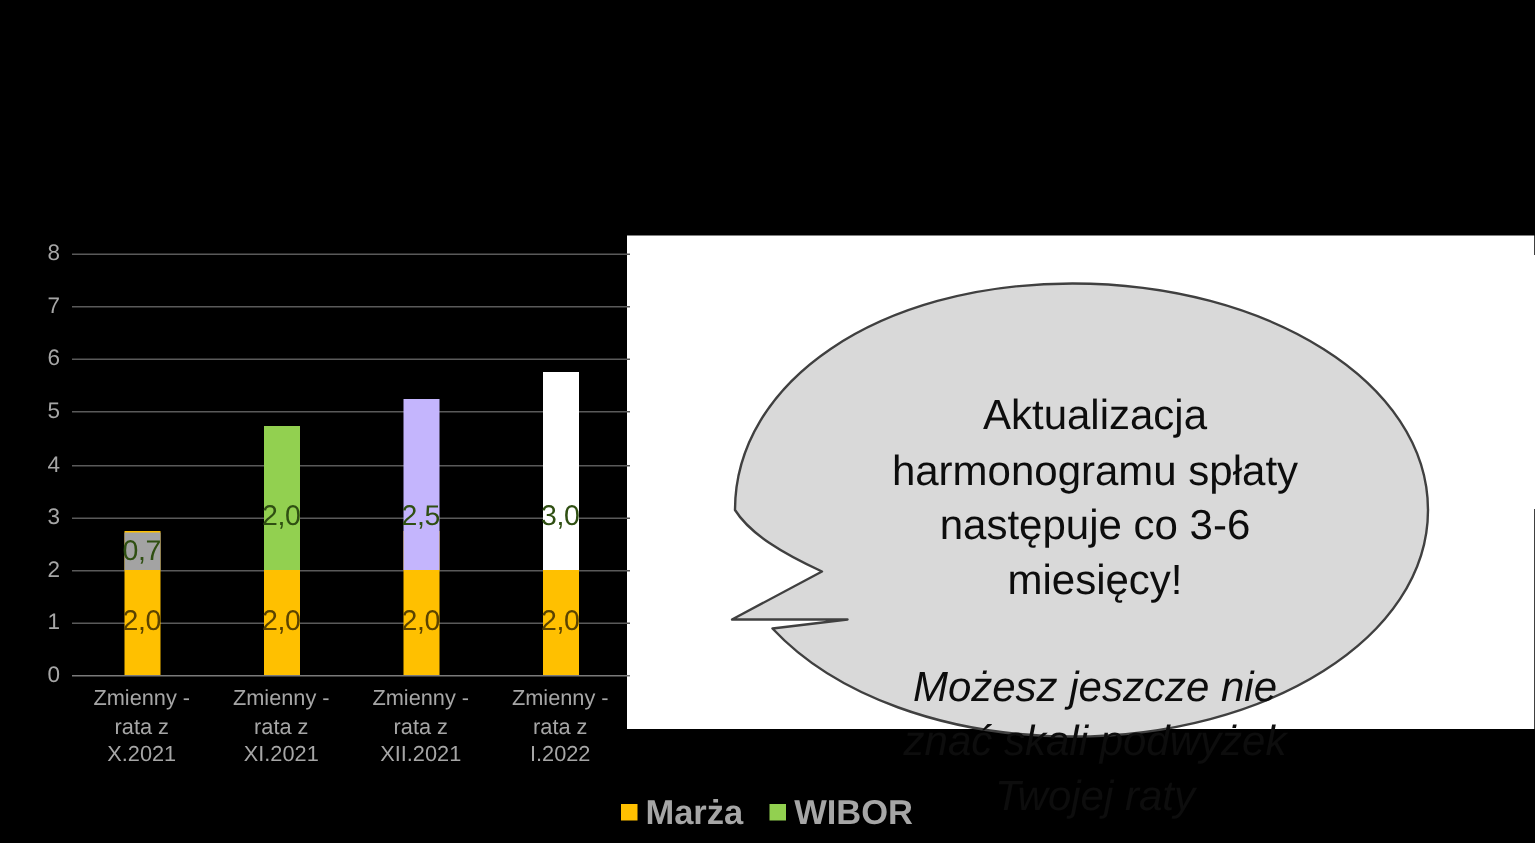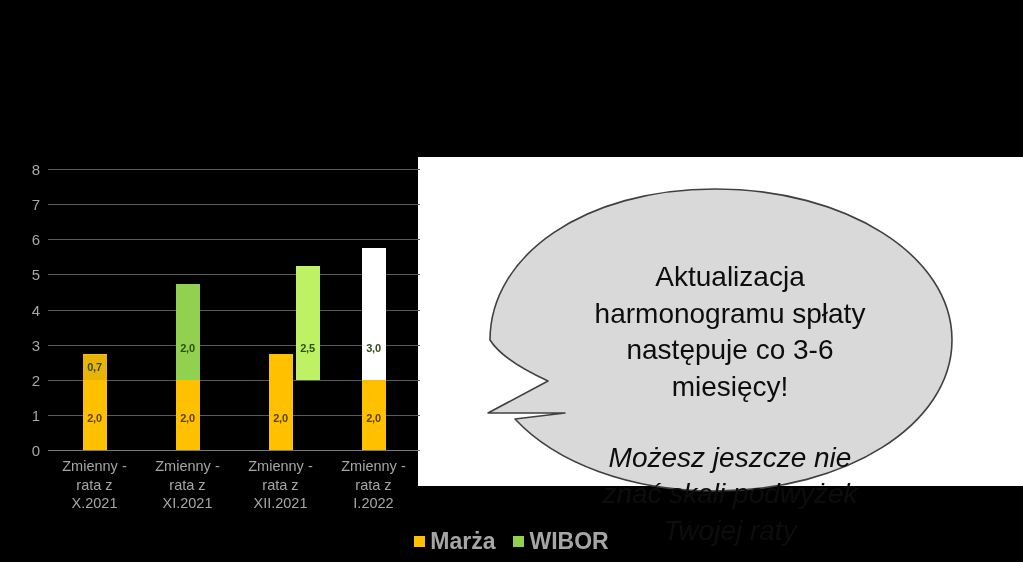--- a/index.html
+++ b/index.html
@@ -82,22 +82,22 @@
     left: 0;
     width: 100%;
     display: flex;
     align-items: center;
     justify-content: center;
   }
   .seg-marza { background: #ffc000; }
   .seg-wibor { background: #92d050; }
 
   .seg-label {
-    font-size: 11px;
-    font-weight: bold;
+    font-size: 19px;
+    font-weight: normal;
     color: #3f3f1f;
     line-height: 1;
     letter-spacing: -0.2px;
   }
   .seg-wibor .seg-label { color: #2f4f12; }
   .seg-marza .seg-label { color: #5a4300; }
 
   
   .lab-pos-base   { align-items: flex-end; padding-bottom: 26px; }
   .lab-pos-mid    { align-items: center; }
@@ -198,37 +198,37 @@
         <div class="gridline" style="top: 25%;"></div>
         <div class="ytick" style="top: 25%;">6</div>
         <div class="gridline" style="top: 12.5%;"></div>
         <div class="ytick" style="top: 12.5%;">7</div>
         <div class="gridline" style="top: 0%;"></div>
         <div class="ytick" style="top: 0%;">8</div>
         <div class="bar-group" style="left: calc(12.5% - 12px); height: 100%;">
           <div class="seg seg-marza lab-pos-base" style="background: rgb(255, 192, 0); height: 25%; bottom: 0%;">
             <span class="seg-label">2,0</span>
           </div>
-          <div class="seg seg-wibor lab-pos-mid" style="background: #eab308; height: 8.75%; bottom: 25%;">
+          <div class="seg seg-wibor lab-pos-mid" style="background: #a3a3a3; height: 8.75%; bottom: 25%;">
             <span class="seg-label">0,7</span>
           </div>
         </div>
         <div class="bar-group" style="left: calc(37.5% - 12px); height: 100%;">
           <div class="seg seg-marza lab-pos-base" style="background: rgb(255, 192, 0); height: 25%; bottom: 0%;">
             <span class="seg-label">2,0</span>
           </div>
           <div class="seg seg-wibor lab-pos-base" style="background: rgb(146, 208, 80); height: 25%; bottom: 25%;">
             <span class="seg-label">2,0</span>
           </div>
         </div>
         <div class="bar-group" style="left: calc(62.5% - 12px); height: 100%;">
           <div class="seg seg-marza lab-pos-base" style="background: rgb(255, 192, 0); height: 25%; bottom: 0%;">
             <span class="seg-label">2,0</span>
           </div>
-          <div class="seg seg-wibor lab-pos-base" style="background: #bef264; height: 31.25%; bottom: 25%; margin-left: 27px;">
+          <div class="seg seg-wibor lab-pos-base" style="background: #c4b5fd; height: 31.25%; bottom: 25%;">
             <span class="seg-label">2,5</span>
           </div>
         </div>
         <div class="bar-group" style="left: calc(87.5% - 12px); height: 100%;">
           <div class="seg seg-marza lab-pos-base" style="background: rgb(255, 192, 0); height: 25%; bottom: 0%;">
             <span class="seg-label">2,0</span>
           </div>
           <div class="seg seg-wibor lab-pos-base" style="background: #ffffff; height: 37.5%; bottom: 25%;">
             <span class="seg-label">3,0</span>
           </div>

